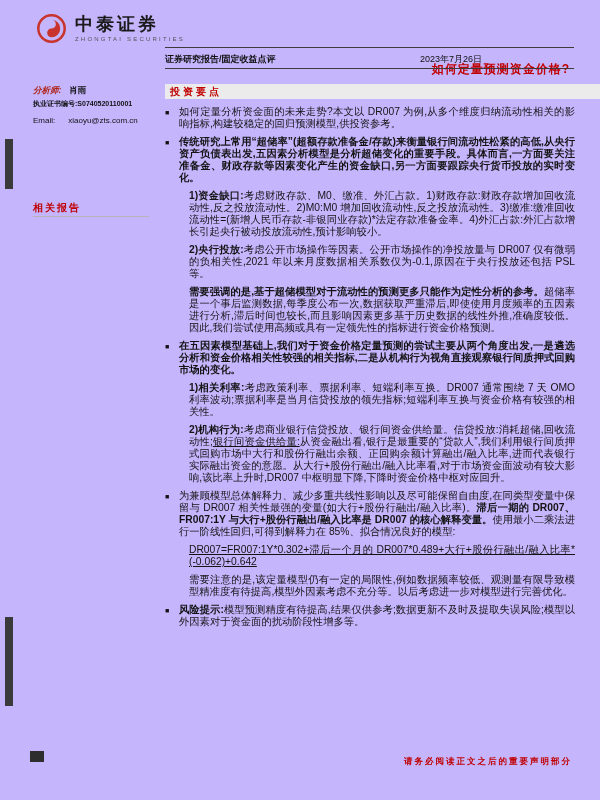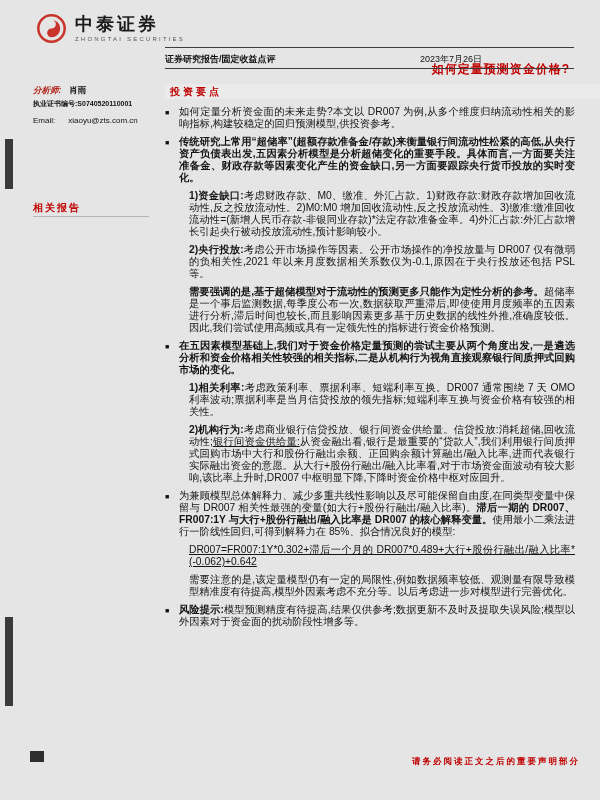--- a/index.html
+++ b/index.html
@@ -1,16 +1,16 @@
 <!DOCTYPE html>
 <html><head>
 <meta charset="utf-8">
 <style>
   html,body{margin:0;padding:0;background:#9c9c9c;}
-  .page{position:relative;width:600px;height:800px;margin:0 auto;background:#e5e5e5;
+  .page{position:relative;width:600px;height:800px;margin:0 auto;background:#c4b5fd;
         font-family:"Liberation Sans","DejaVu Sans",sans-serif;color:#111;overflow:hidden;}
 
   
   .logo{position:absolute;left:36px;top:13px;display:flex;align-items:center;gap:8px;}
   .logo-icon{width:31px;height:31px;}
   .brand-cn{font-size:18px;font-weight:bold;letter-spacing:3px;color:#1a1a1a;line-height:1;}
   .brand-en{font-size:6px;letter-spacing:2.2px;color:#555;margin-top:3px;}
   .doc-title{position:absolute;top:21px;right:30px;font-size:12px;font-weight:bold;color:#c00000;letter-spacing:1px;margin-top:40px;}
   .hr1{position:absolute;left:165px;right:26px;top:47px;border-top:1.4px solid #3c3c3c;}
   .hr2{position:absolute;left:165px;right:26px;top:68px;border-top:1px solid #3c3c3c;}
@@ -37,21 +37,21 @@
   .content{position:absolute;left:165px;top:106px;width:410px;}
   .para{font-size:10.3px;line-height:12px;text-align:justify;margin-bottom:6px;position:relative;color:#141414;}
   .para.bullet{padding-left:14px;}
   .para.sub{margin-left:24px;}
   .sq{position:absolute;left:0;top:1px;font-size:7px;color:#111;}
   .b{font-weight:bold;}
   .u{text-decoration:underline;}
 
   
   .footer-mark{position:absolute;left:30px;top:751px;width:14px;height:11px;background:#2e2e2e;}
-  .disclaimer{position:absolute;right:20px;top:756px;font-size:8.5px;font-weight:bold;
+  .disclaimer{position:absolute;right:28px;top:756px;font-size:8.5px;font-weight:bold;
               color:#c00000;letter-spacing:2px;}
 </style>
 </head>
 <body>
 
 <div class="page">
 
   <div class="logo">
     <span class="logo-icon">
       <svg viewBox="0 0 32 32" width="31" height="31">

